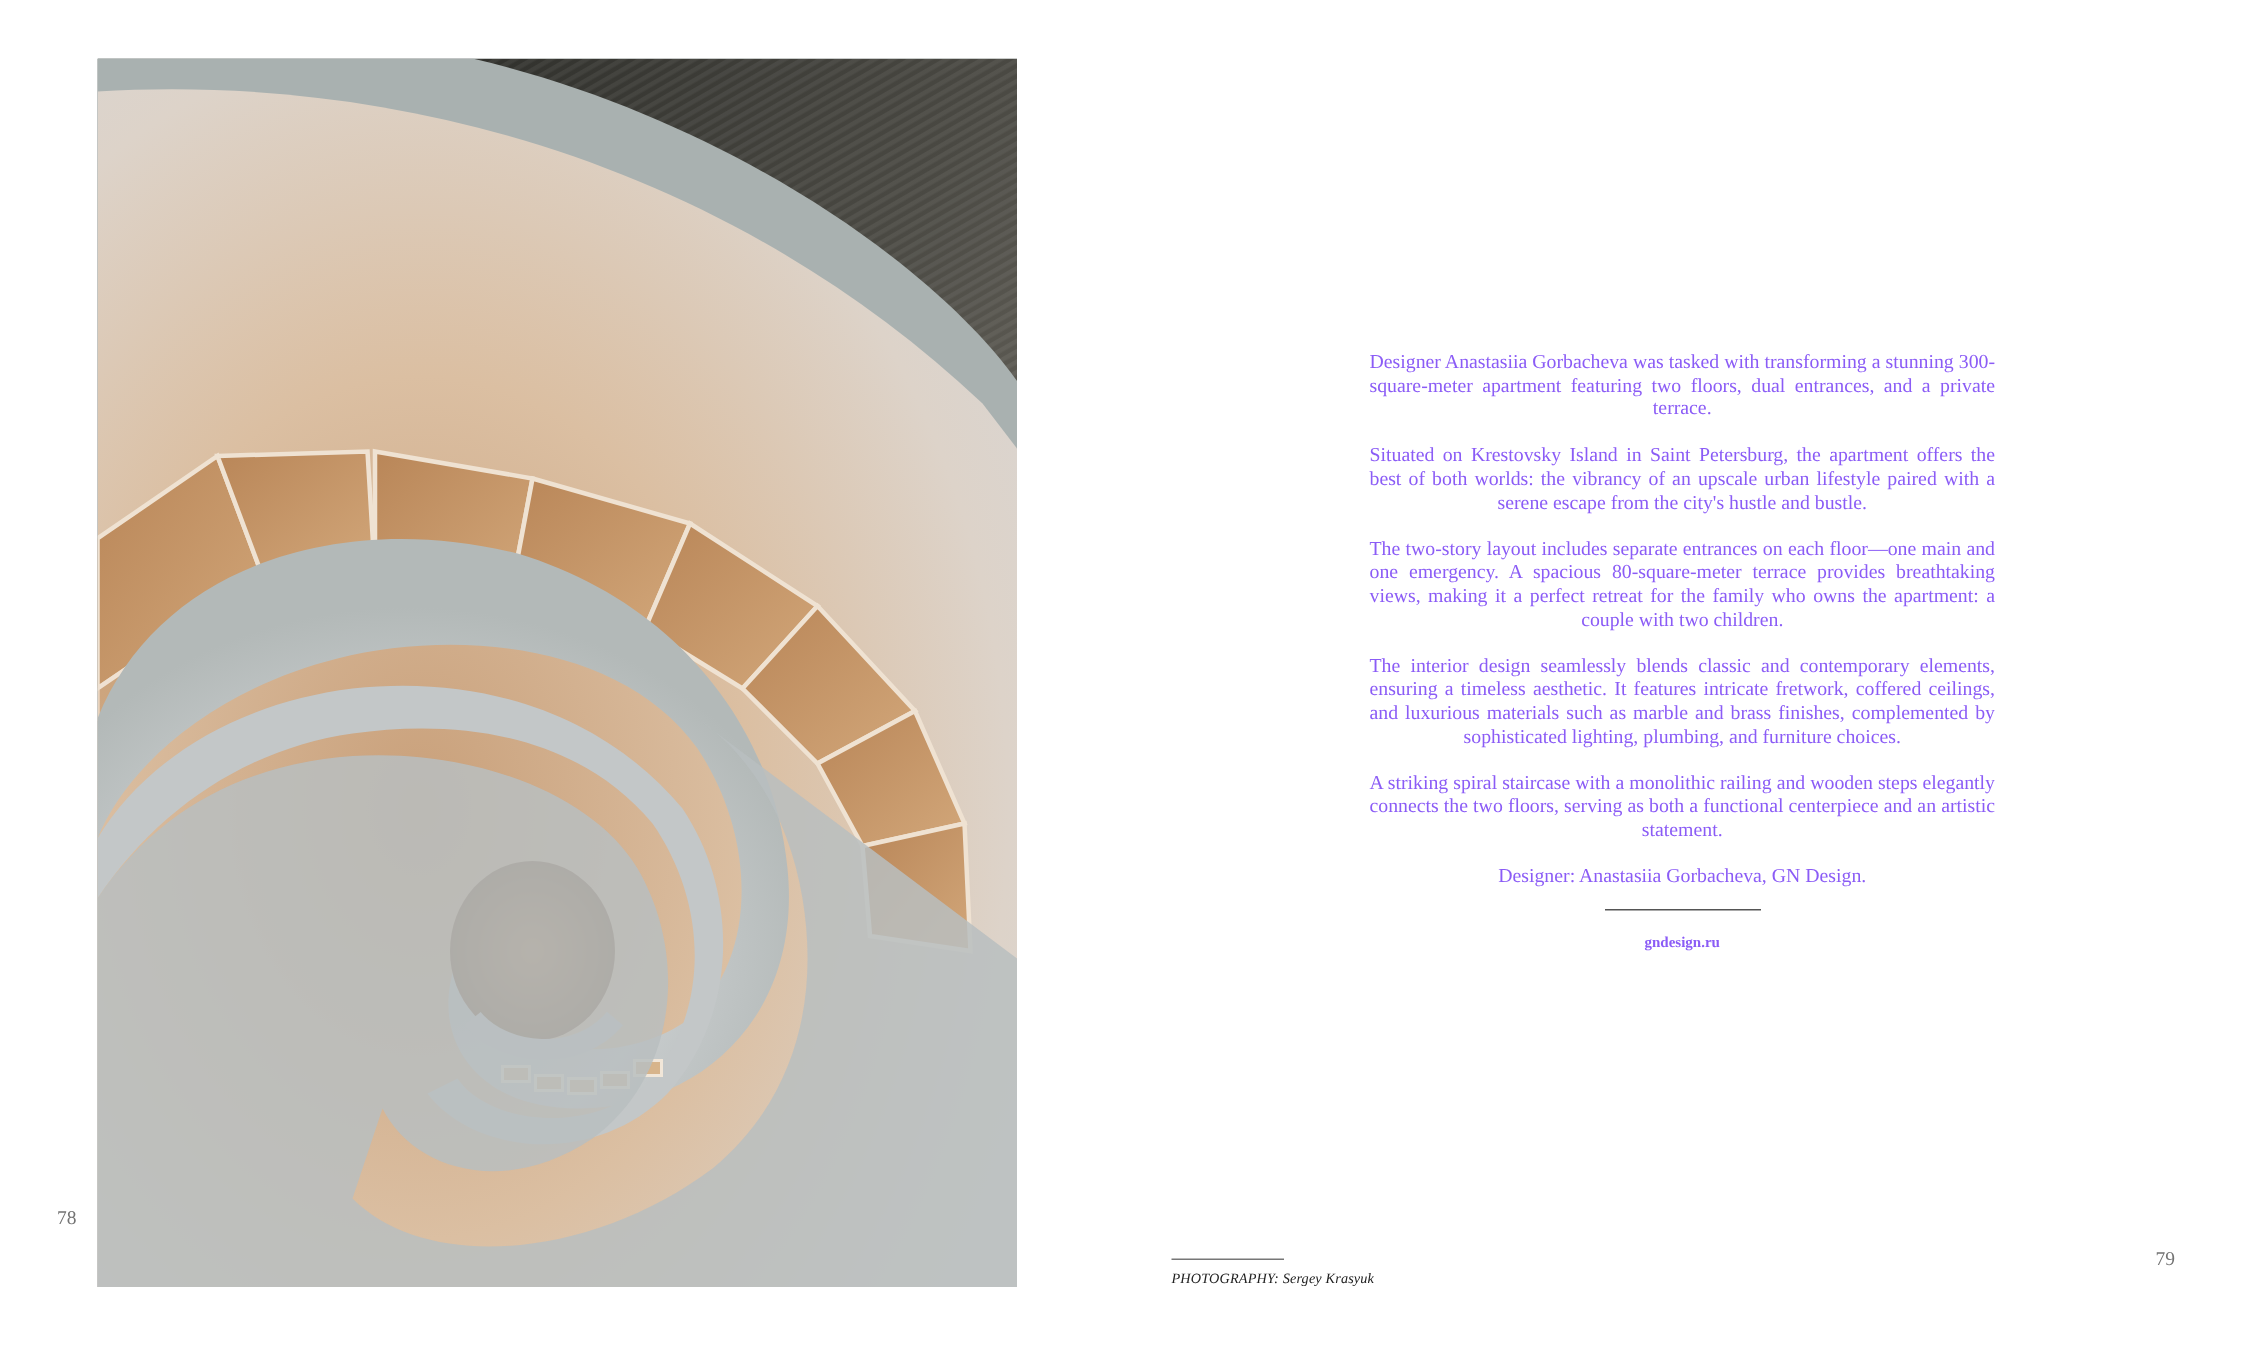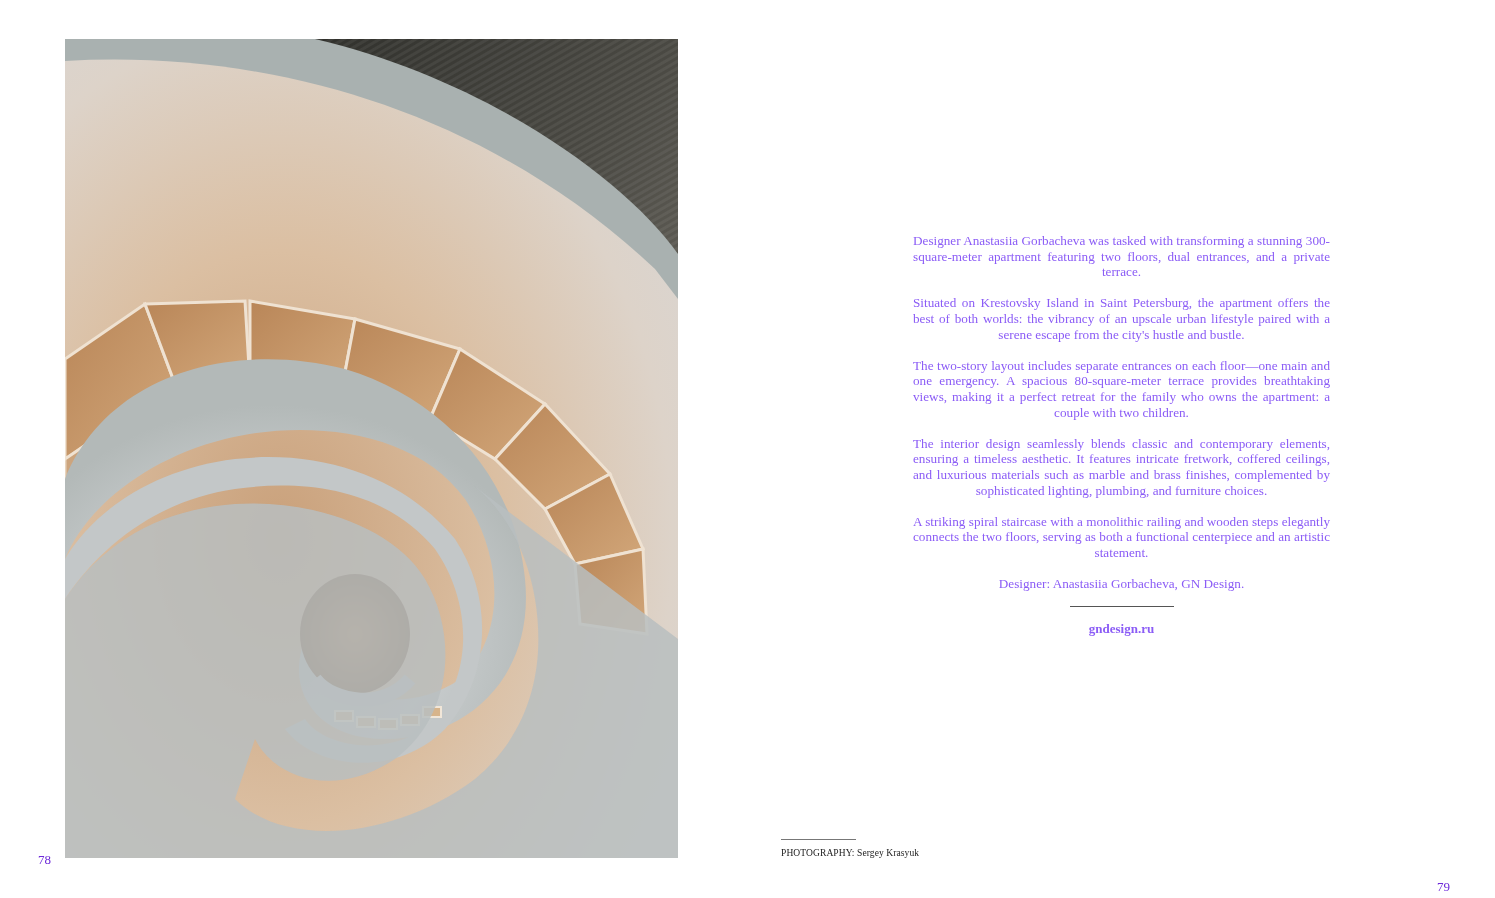--- a/index.html
+++ b/index.html
@@ -34,36 +34,36 @@
       text-align-last: center;
       color: #8b5cf6;
     }
     .article p { margin: 0 0 15.6px 0; }
     .article .credit { text-align: center; margin-top: 2px; margin-bottom: 14px; }
     .article .rule {
       width: 104px; height: 1px; background: #555;
       margin: 0 auto 14px auto;
     }
     .article .site {
-      text-align: center; font-weight: bold; font-size: 13px;
+      text-align: center; font-weight: bold; font-size: 10px;
     }
 
     
     .photo-credit-rule {
       position: absolute; left: 781px; top: 839px;
       width: 75px; height: 1px; background: #777;
     }
     .photo-credit {
       position: absolute; left: 781px; top: 848px;
-      font-size: 9.5px; color: #222;
+      font-size: 9.5px; font-style: italic; color: #222;
       letter-spacing: 0.1px;
     }
     .folio {
-      position: absolute; top: 852px;
-      font-size: 13px; color: #6d28d9;
+      position: absolute; top: 804px;
+      font-size: 13px; color: #737373;
     }
     .folio.left { left: 38px; }
     .folio.right { left: 1437px; margin-top: 27px; }
   </style>
 </head>
 <body>
 
 <div class="spread">
 
   <div class="photo">

